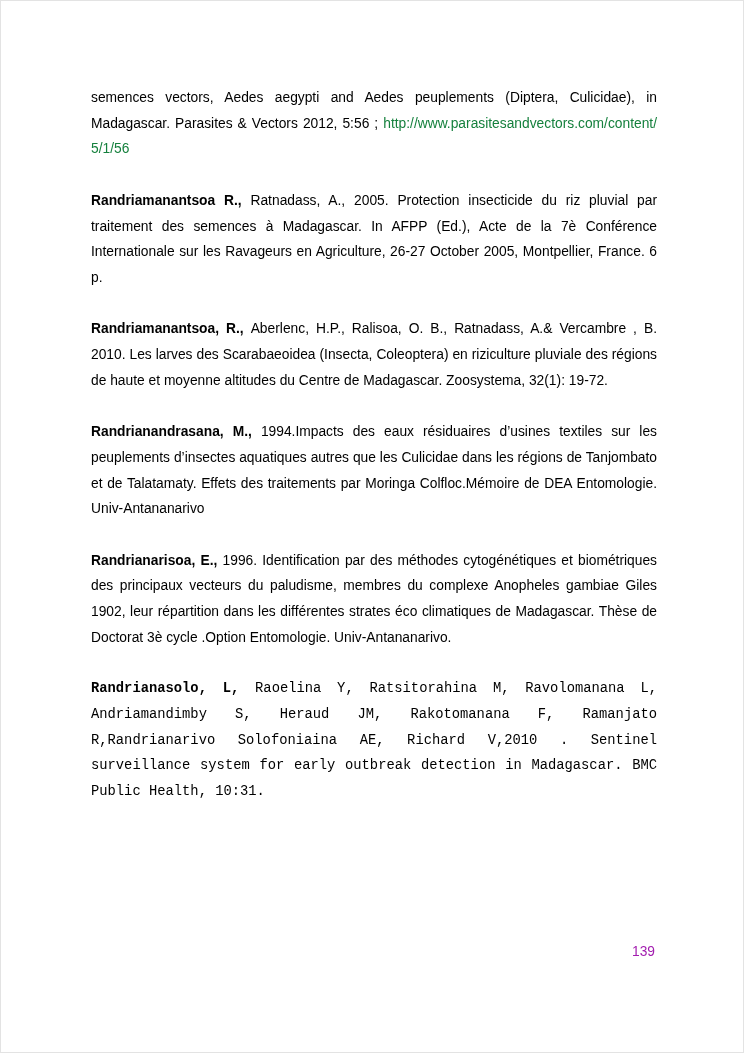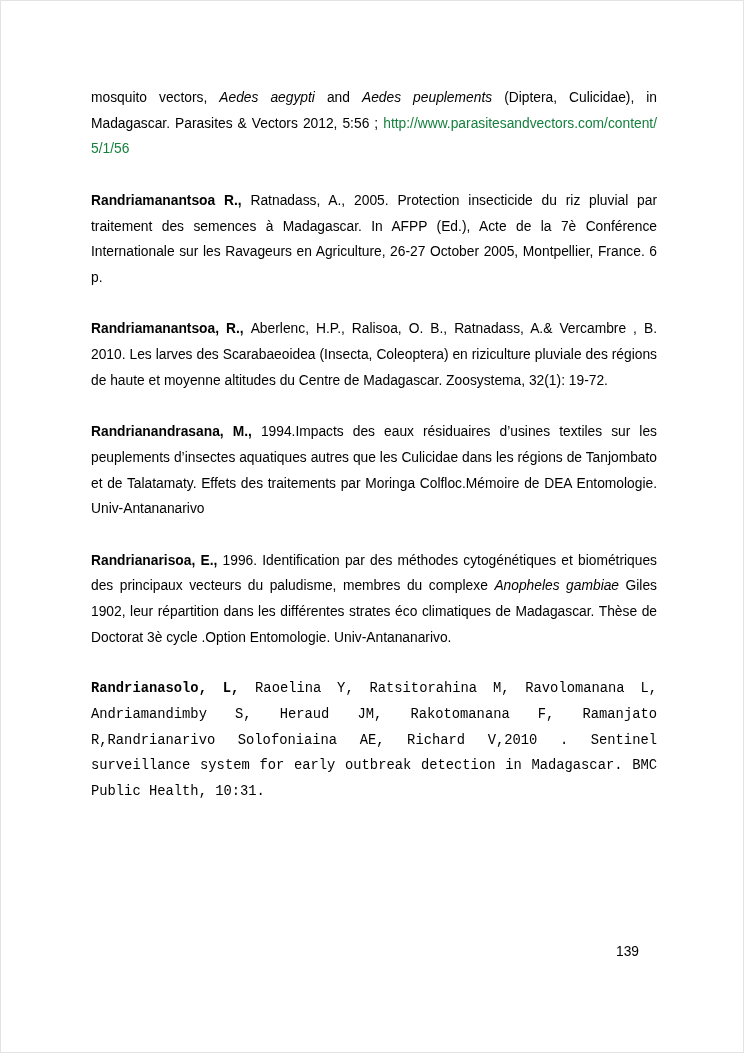--- a/index.html
+++ b/index.html
@@ -20,38 +20,38 @@
     left: 90px;
     top: 84px;
     width: 566px;
     font-size: 13.8px;
     line-height: 25.7px;
     text-align: justify;
   }
   .ref { margin-bottom: 25.7px; }
   .ref:last-child { margin-bottom: 6px; font-family: Liberation Mono, monospace; }
   .bold { font-weight: bold; }
-  .italic { font-style: italic; }
+  .italic { }
   .url { color: #15803d; text-decoration: none; word-break: break-all; }
   .page-number {
     position: absolute;
     top: 938px;
-    right: 104px;
+    right: 88px;
     font-size: 13.8px;
     line-height: 25.7px;
-    color: #000000;
+    color: #a21caf;
   }
 </style>
 </head>
 <body>
 
 <div class="page">
   <main class="content">
 
-    <p class="ref"><span>mosquito vectors, </span><span class="italic">Aedes aegypti</span><span> and </span><span class="italic">Aedes peuplements</span><span> (Diptera, Culicidae), in Madagascar. Parasites &amp; Vectors 2012, 5:56 ; </span><span class="url">http://www.parasitesandvectors.com/content/5/1/56</span></p>
+    <p class="ref"><span>semences vectors, </span><span class="italic">Aedes aegypti</span><span> and </span><span class="italic">Aedes peuplements</span><span> (Diptera, Culicidae), in Madagascar. Parasites &amp; Vectors 2012, 5:56 ; </span><span class="url">http://www.parasitesandvectors.com/content/5/1/56</span></p>
 
 
     <p class="ref"><span class="bold">Randriamanantsoa R., </span><span>Ratnadass, A., 2005. Protection insecticide du riz pluvial par traitement des semences à Madagascar. In AFPP (Ed.), Acte de la 7è Conférence Internationale sur les Ravageurs en Agriculture, 26-27 October 2005, Montpellier, France. 6 p.</span></p>
 
     <p class="ref"><span class="bold">Randriamanantsoa, R., </span><span>Aberlenc, H.P., Ralisoa, O. B., Ratnadass, A.&amp; Vercambre , B. 2010. Les larves des Scarabaeoidea (Insecta, Coleoptera) en riziculture pluviale des régions de haute et moyenne altitudes du Centre de Madagascar. Zoosystema, 32(1): 19-72.</span></p>
 
     <p class="ref"><span class="bold">Randrianandrasana, M., </span><span>1994.Impacts des eaux résiduaires d’usines textiles sur les peuplements d’insectes aquatiques autres que les Culicidae dans les régions de Tanjombato et de Talatamaty. Effets des traitements par Moringa Colfloc.Mémoire de DEA Entomologie. Univ-Antananarivo</span></p>
 
     <p class="ref"><span class="bold">Randrianarisoa, E., </span><span>1996. Identification par des méthodes cytogénétiques et biométriques des principaux vecteurs du paludisme, membres du complexe </span><span class="italic">Anopheles gambiae</span><span> Giles 1902,  leur répartition dans les différentes strates éco climatiques de Madagascar. Thèse de Doctorat 3è cycle .Option Entomologie. Univ-Antananarivo.</span></p>
 

